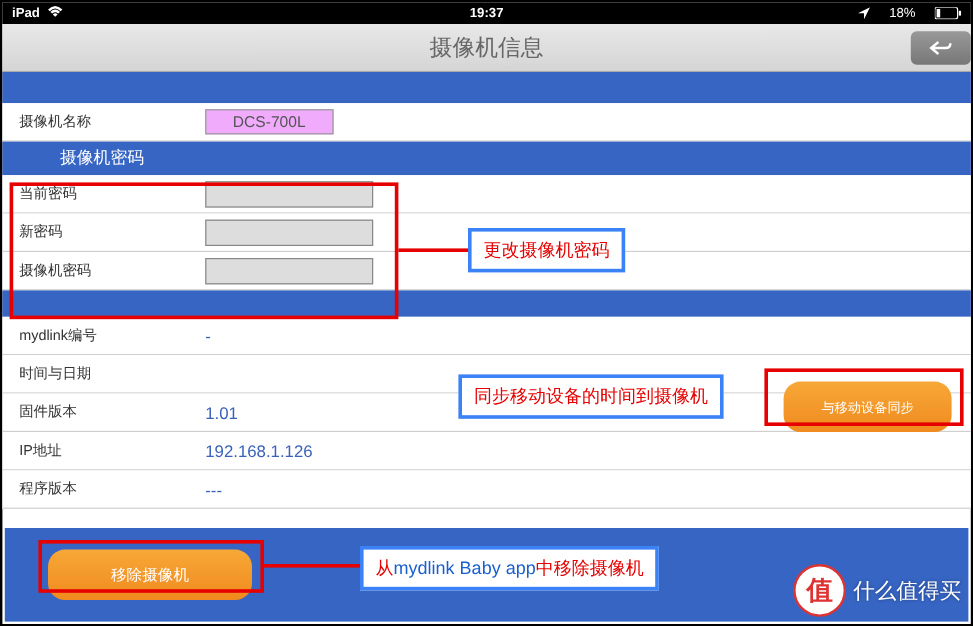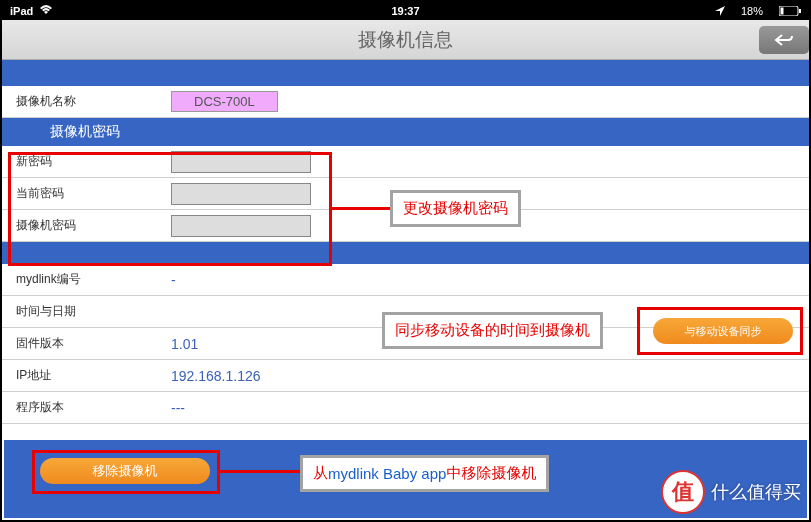--- a/index.html
+++ b/index.html
@@ -95,21 +95,21 @@
     .pwd-input {
       width: 140px;
       height: 22px;
       border: 1px solid #888;
       background: #ddd;
     }
     .orange-btn {
       background: linear-gradient(#f7a838, #f08a1e);
       color: #fff;
       border-radius: 14px;
-      height: 26px;
+      height: 42px;
       display: flex;
       align-items: center;
       justify-content: center;
       font-size: 12px;
       padding: 0 18px;
       font-family: Liberation Serif, serif;
     }
     .orange-btn.remove {
       width: 170px;
       position: absolute;
@@ -130,21 +130,21 @@
       height: 78px;
       background: #3765c4;
     }
     .redbox {
       position: absolute;
       border: 3px solid #e60000;
       pointer-events: none;
     }
     .callout {
       position: absolute;
-      border: 3px solid #a3a3a3;
+      border: 3px solid #3b82f6;
       background: #fff;
       color: #e60000;
       font-size: 15px;
       padding: 6px 10px;
       display: flex;
       align-items: center;
       justify-content: center;
       white-space: nowrap;
     }
     .callout-line {
@@ -216,25 +216,25 @@
   <div class="blue-band"></div>
 
   <div class="row">
     <span class="row-label">摄像机名称</span>
     <span class="model-box">DCS-700L</span>
   </div>
 
   <div class="section-header">摄像机密码</div>
 
   <div class="row">
+    <span class="row-label">当前密码</span>
+    <input class="pwd-input" type="password" style="">
+  </div>
+  <div class="row">
     <span class="row-label">新密码</span>
-    <input class="pwd-input" type="password" style="">
-  </div>
-  <div class="row">
-    <span class="row-label">当前密码</span>
     <input class="pwd-input" type="password" style="">
   </div>
   <div class="row">
     <span class="row-label">摄像机密码</span>
     <input class="pwd-input" type="password" style="">
   </div>
 
   <div class="blue-band" style="height:22px"></div>
 
   <div class="row">

